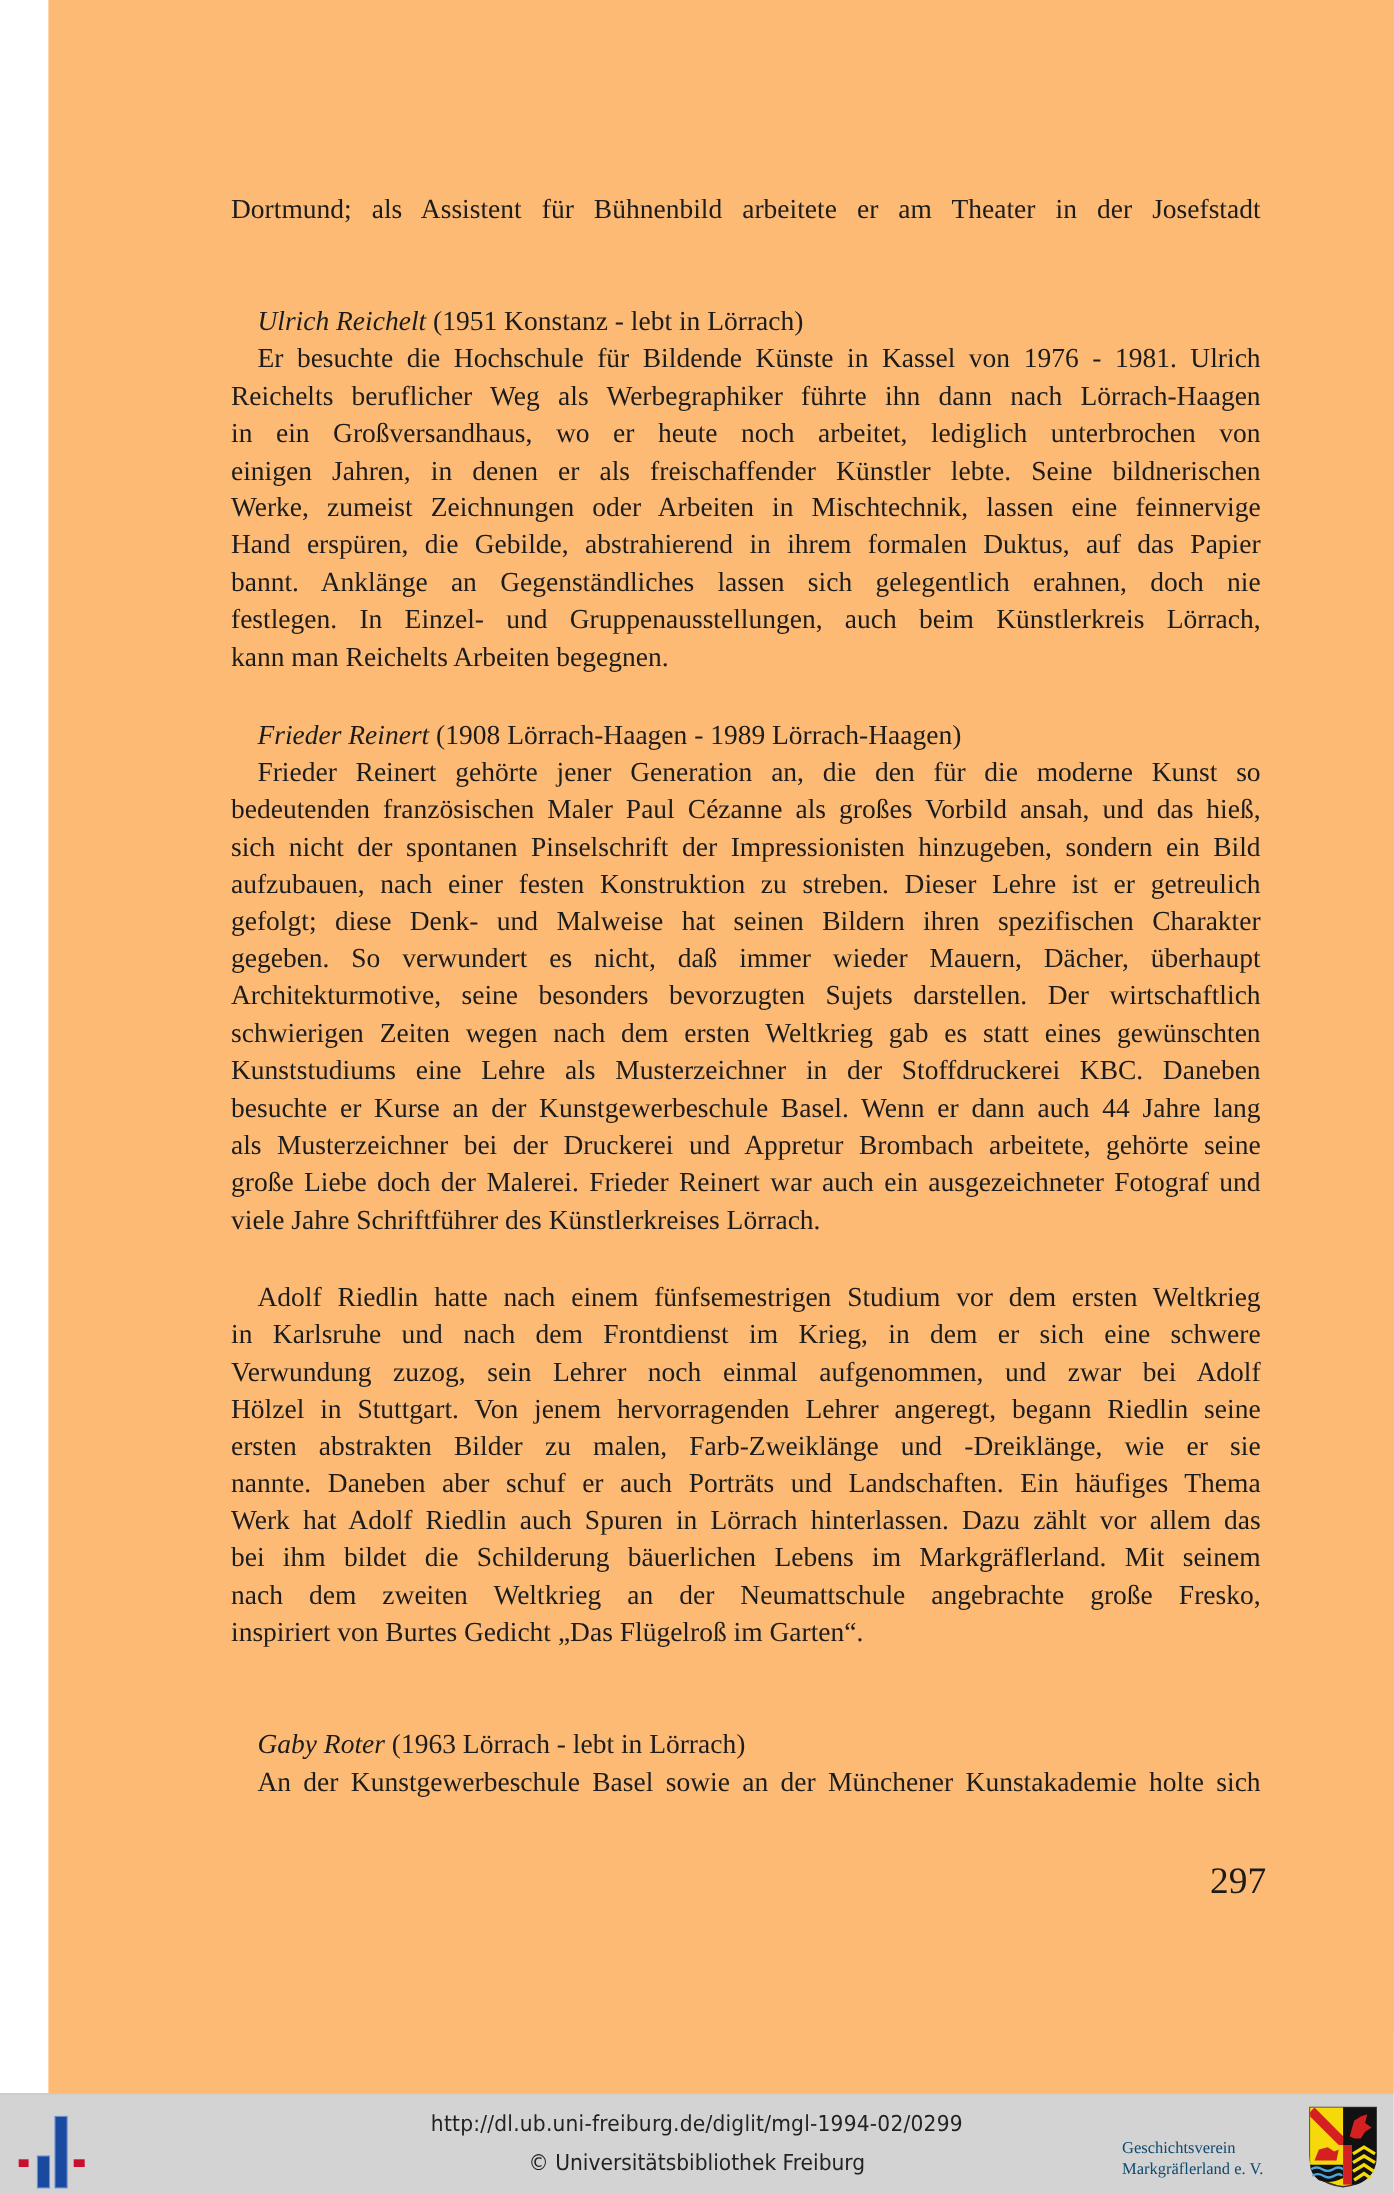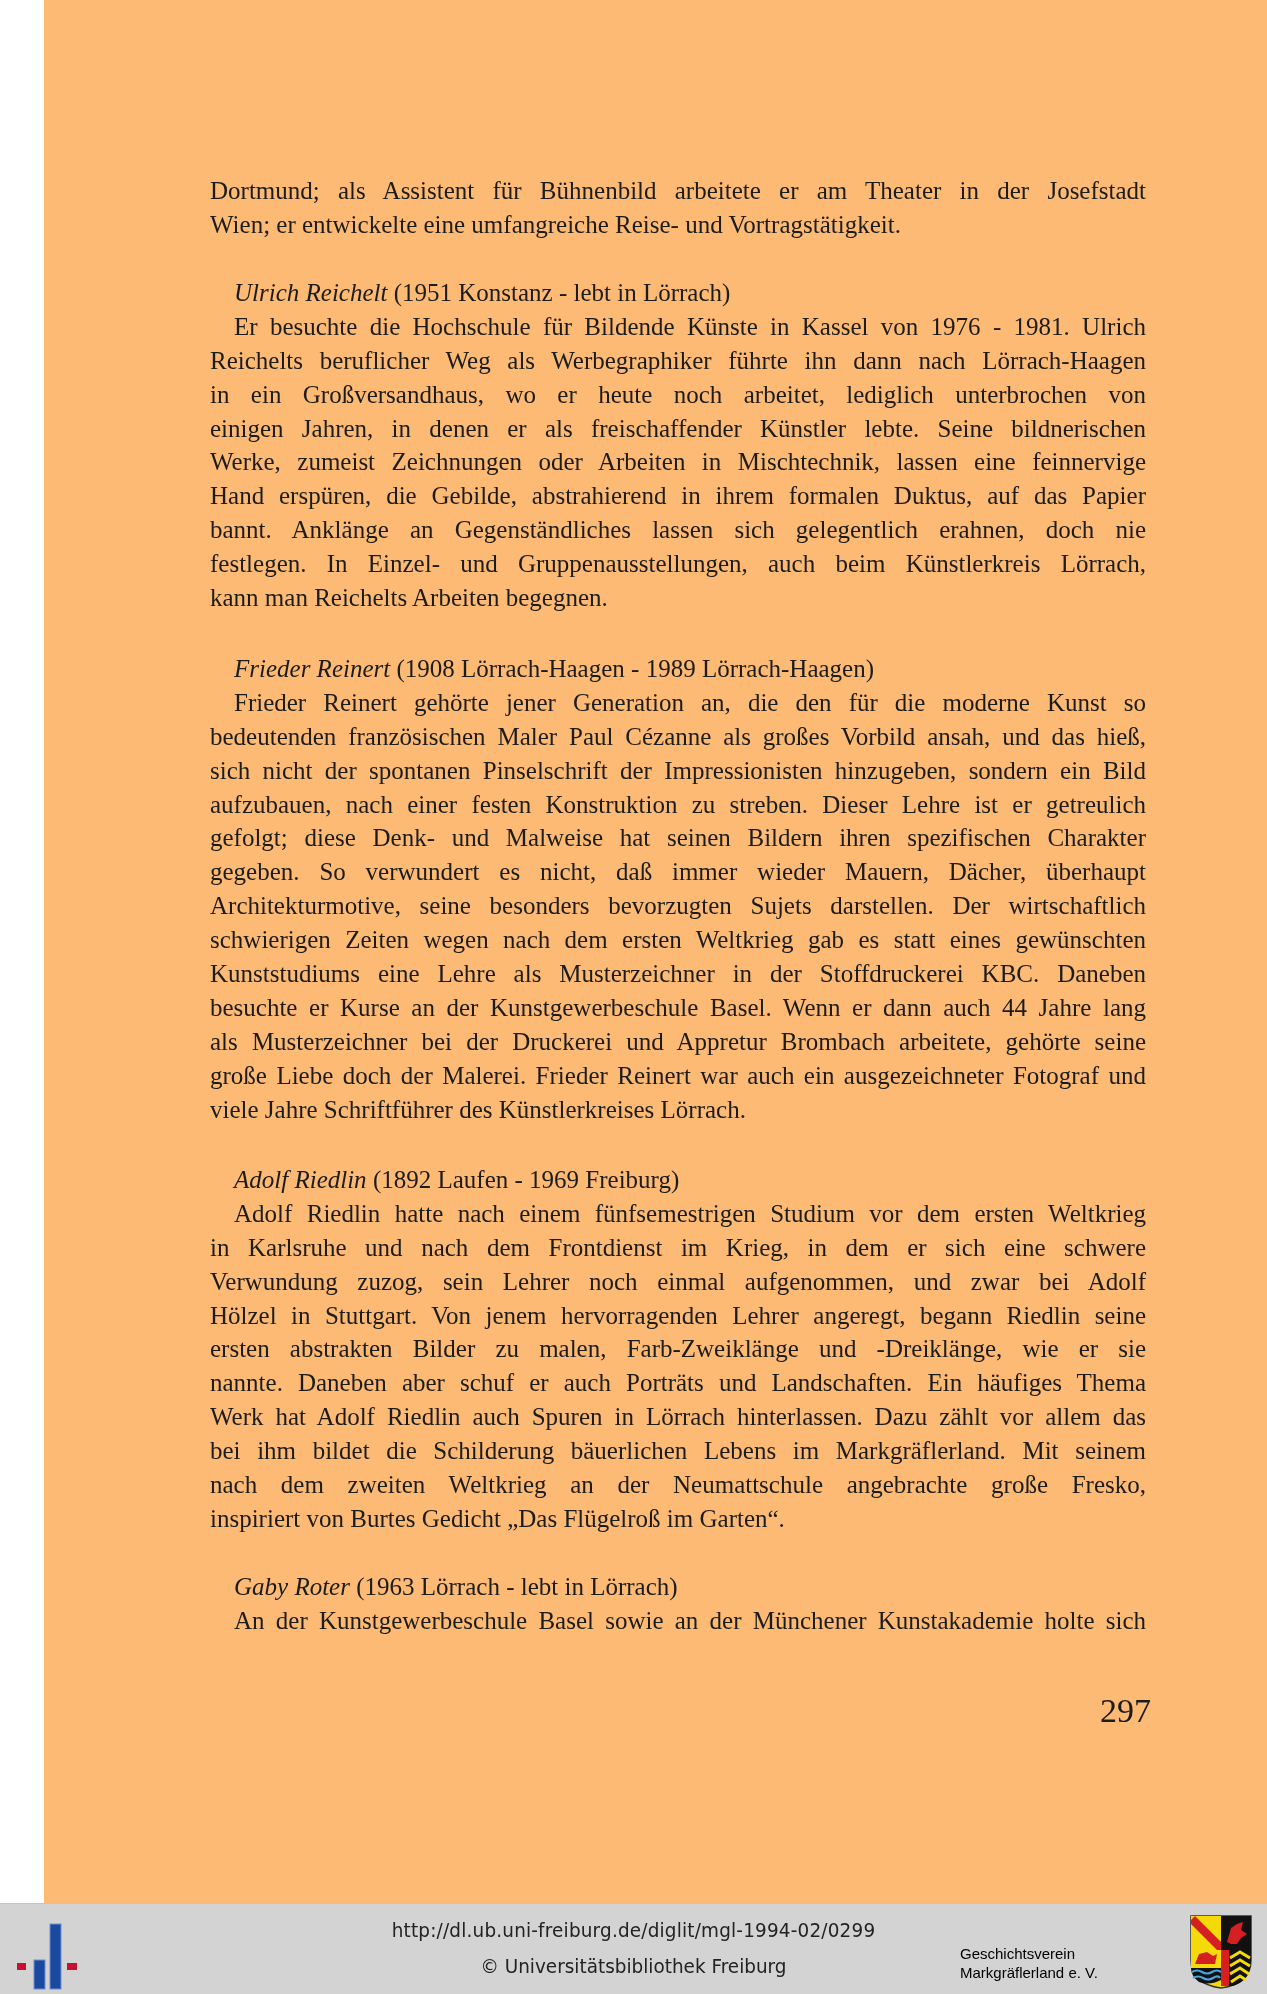--- a/index.html
+++ b/index.html
@@ -10,30 +10,29 @@
   .line { display:block; white-space:nowrap; text-align:justify; text-align-last:justify; height:33.9px; }
   .line.last { text-align-last:left; }
   .indent { padding-left:24px; }
   .heading { display:block; padding-left:24px; height:33.9px; white-space:nowrap; }
   .heading i { font-style:italic; }
   .pagenum { position:absolute; left:1056px; top:1692px; font-size:34px; }
   .footer { position:absolute; left:0; top:1903px; width:1267px; height:91px; background:#d3d3d3; border-top:1px solid #c4c4c4; }
   .f-url { position:absolute; left:0; width:1267px; text-align:center; top:14px; font-family:"DejaVu Sans","Liberation Sans",sans-serif; font-size:20px; color:#222; letter-spacing:0.2px; transform:scaleX(0.92); }
   .f-copy { position:absolute; left:0; width:1267px; text-align:center; top:50px; font-family:"DejaVu Sans","Liberation Sans",sans-serif; font-size:20px; color:#222; transform:scaleX(0.92); }
   .logo-ub { position:absolute; left:14px; top:16px; width:70px; height:70px; }
-  .gv-text { position:absolute; left:960px; top:40px; font-family:Liberation Sans, sans-serif; font-size:15px; line-height:19px; color:#000000; }
+  .gv-text { position:absolute; left:1020px; top:40px; font-family:Liberation Serif, serif; font-size:15px; line-height:19px; color:#0c4a6e; }
   .crest { position:absolute; left:1189px; top:10px; width:64px; height:76px; }
 </style>
 </head>
 <body>
 
 <div class="page">
   <div class="text" style="top:174px;">
     <span class="line">Dortmund; als Assistent für Bühnenbild arbeitete er am Theater in der Josefstadt</span>
-    <span class="line last">Wien; er entwickelte eine umfangreiche Reise- und Vortragstätigkeit.</span>
   </div>
 
   <div class="text" style="top:276px;">
     <span class="heading"><i>Ulrich Reichelt</i><span> (1951 Konstanz - lebt in Lörrach)</span></span>
     <span class="line indent">Er besuchte die Hochschule für Bildende Künste in Kassel von 1976 - 1981. Ulrich</span>
     <span class="line">Reichelts beruflicher Weg als Werbegraphiker führte ihn dann nach Lörrach-Haagen</span>
     <span class="line">in ein Großversandhaus, wo er heute noch arbeitet, lediglich unterbrochen von</span>
     <span class="line">einigen Jahren, in denen er als freischaffender Künstler lebte. Seine bildnerischen</span>
     <span class="line">Werke, zumeist Zeichnungen oder Arbeiten in Mischtechnik, lassen eine feinnervige</span>
     <span class="line">Hand erspüren, die Gebilde, abstrahierend in ihrem formalen Duktus, auf das Papier</span>
@@ -53,21 +52,20 @@
     <span class="line">Architekturmotive, seine besonders bevorzugten Sujets darstellen. Der wirtschaftlich</span>
     <span class="line">schwierigen Zeiten wegen nach dem ersten Weltkrieg gab es statt eines gewünschten</span>
     <span class="line">Kunststudiums eine Lehre als Musterzeichner in der Stoffdruckerei KBC. Daneben</span>
     <span class="line">besuchte er Kurse an der Kunstgewerbeschule Basel. Wenn er dann auch 44 Jahre lang</span>
     <span class="line">als Musterzeichner bei der Druckerei und Appretur Brombach arbeitete, gehörte seine</span>
     <span class="line">große Liebe doch der Malerei. Frieder Reinert war auch ein ausgezeichneter Fotograf und</span>
     <span class="line last">viele Jahre Schriftführer des Künstlerkreises Lörrach.</span>
   </div>
 
   <div class="text" style="top:1163px;">
-    <span class="heading"><i>Adolf Riedlin</i><span> (1892 Laufen - 1969 Freiburg)</span></span>
     <span class="line indent">Adolf Riedlin hatte nach einem fünfsemestrigen Studium vor dem ersten Weltkrieg</span>
     <span class="line">in Karlsruhe und nach dem Frontdienst im Krieg, in dem er sich eine schwere</span>
     <span class="line">Verwundung zuzog, sein Lehrer noch einmal aufgenommen, und zwar bei Adolf</span>
     <span class="line">Hölzel in Stuttgart. Von jenem hervorragenden Lehrer angeregt, begann Riedlin seine</span>
     <span class="line">ersten abstrakten Bilder zu malen, Farb-Zweiklänge und -Dreiklänge, wie er sie</span>
     <span class="line">nannte. Daneben aber schuf er auch Porträts und Landschaften. Ein häufiges Thema</span>
     <span class="line">Werk hat Adolf Riedlin auch Spuren in Lörrach hinterlassen. Dazu zählt vor allem das</span>
     <span class="line">bei ihm bildet die Schilderung bäuerlichen Lebens im Markgräflerland. Mit seinem</span>
     <span class="line">nach dem zweiten Weltkrieg an der Neumattschule angebrachte große Fresko,</span>
     <span class="line last">inspiriert von Burtes Gedicht „Das Flügelroß im Garten“.</span>

